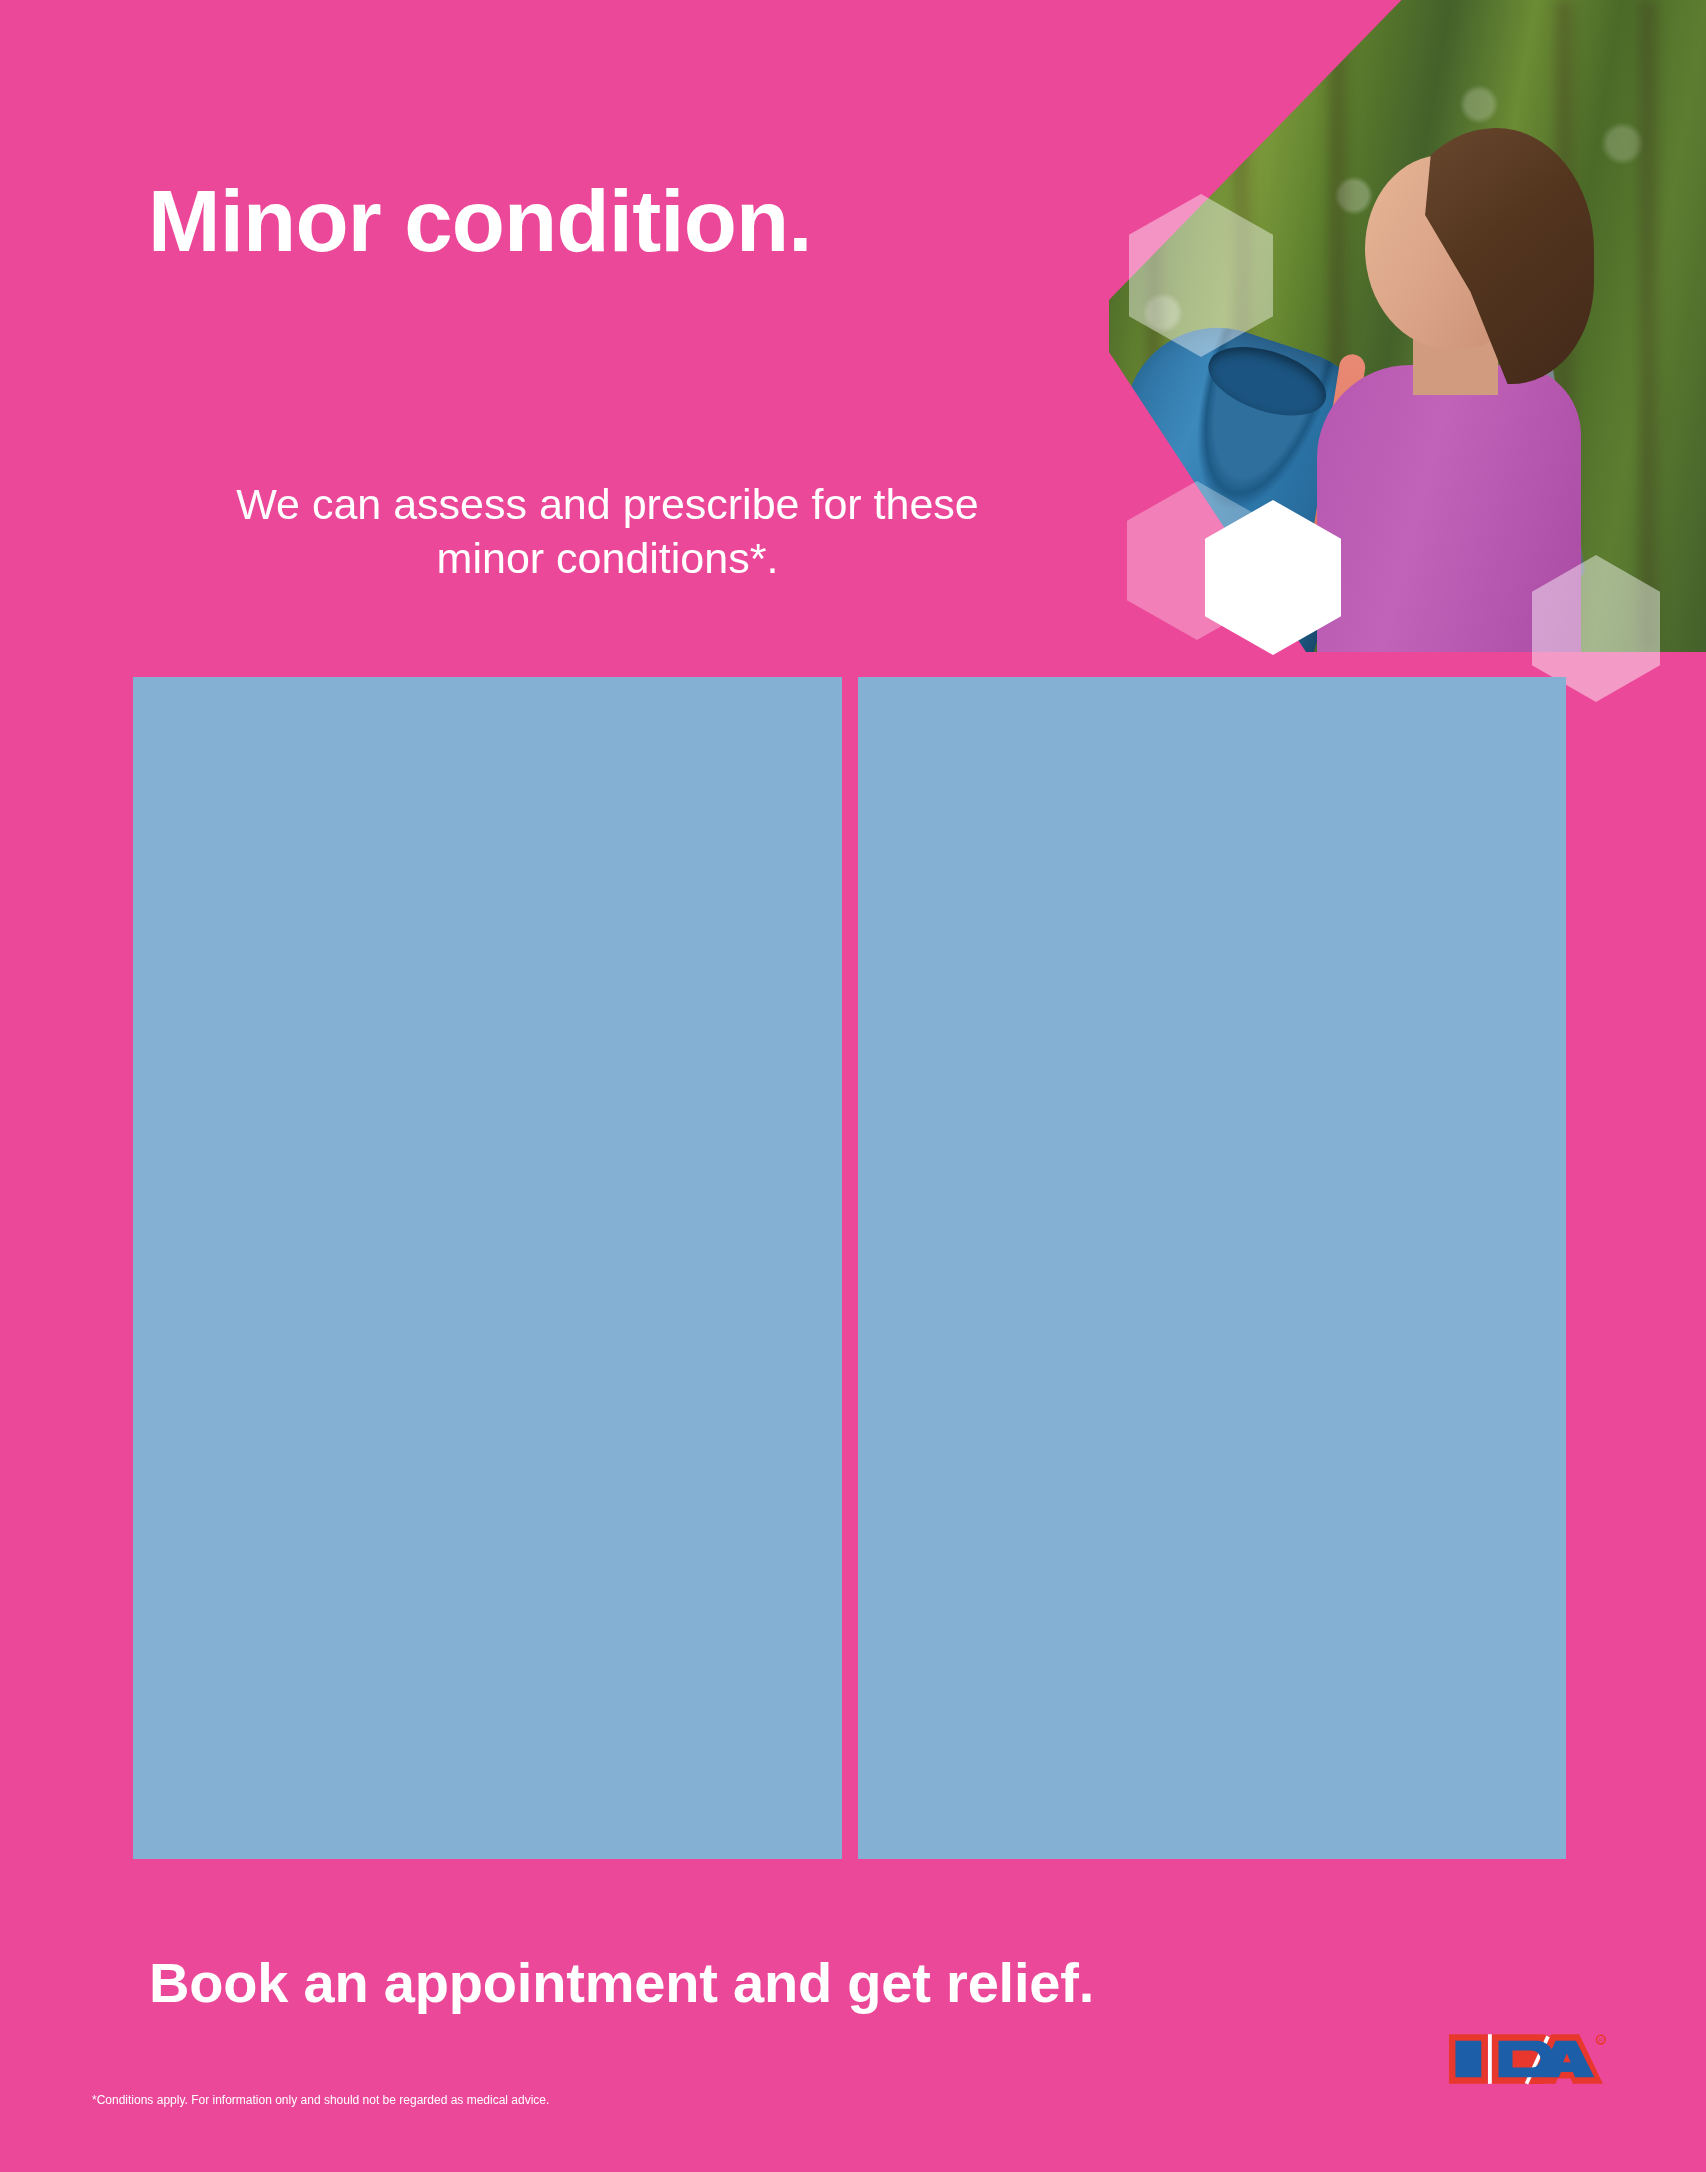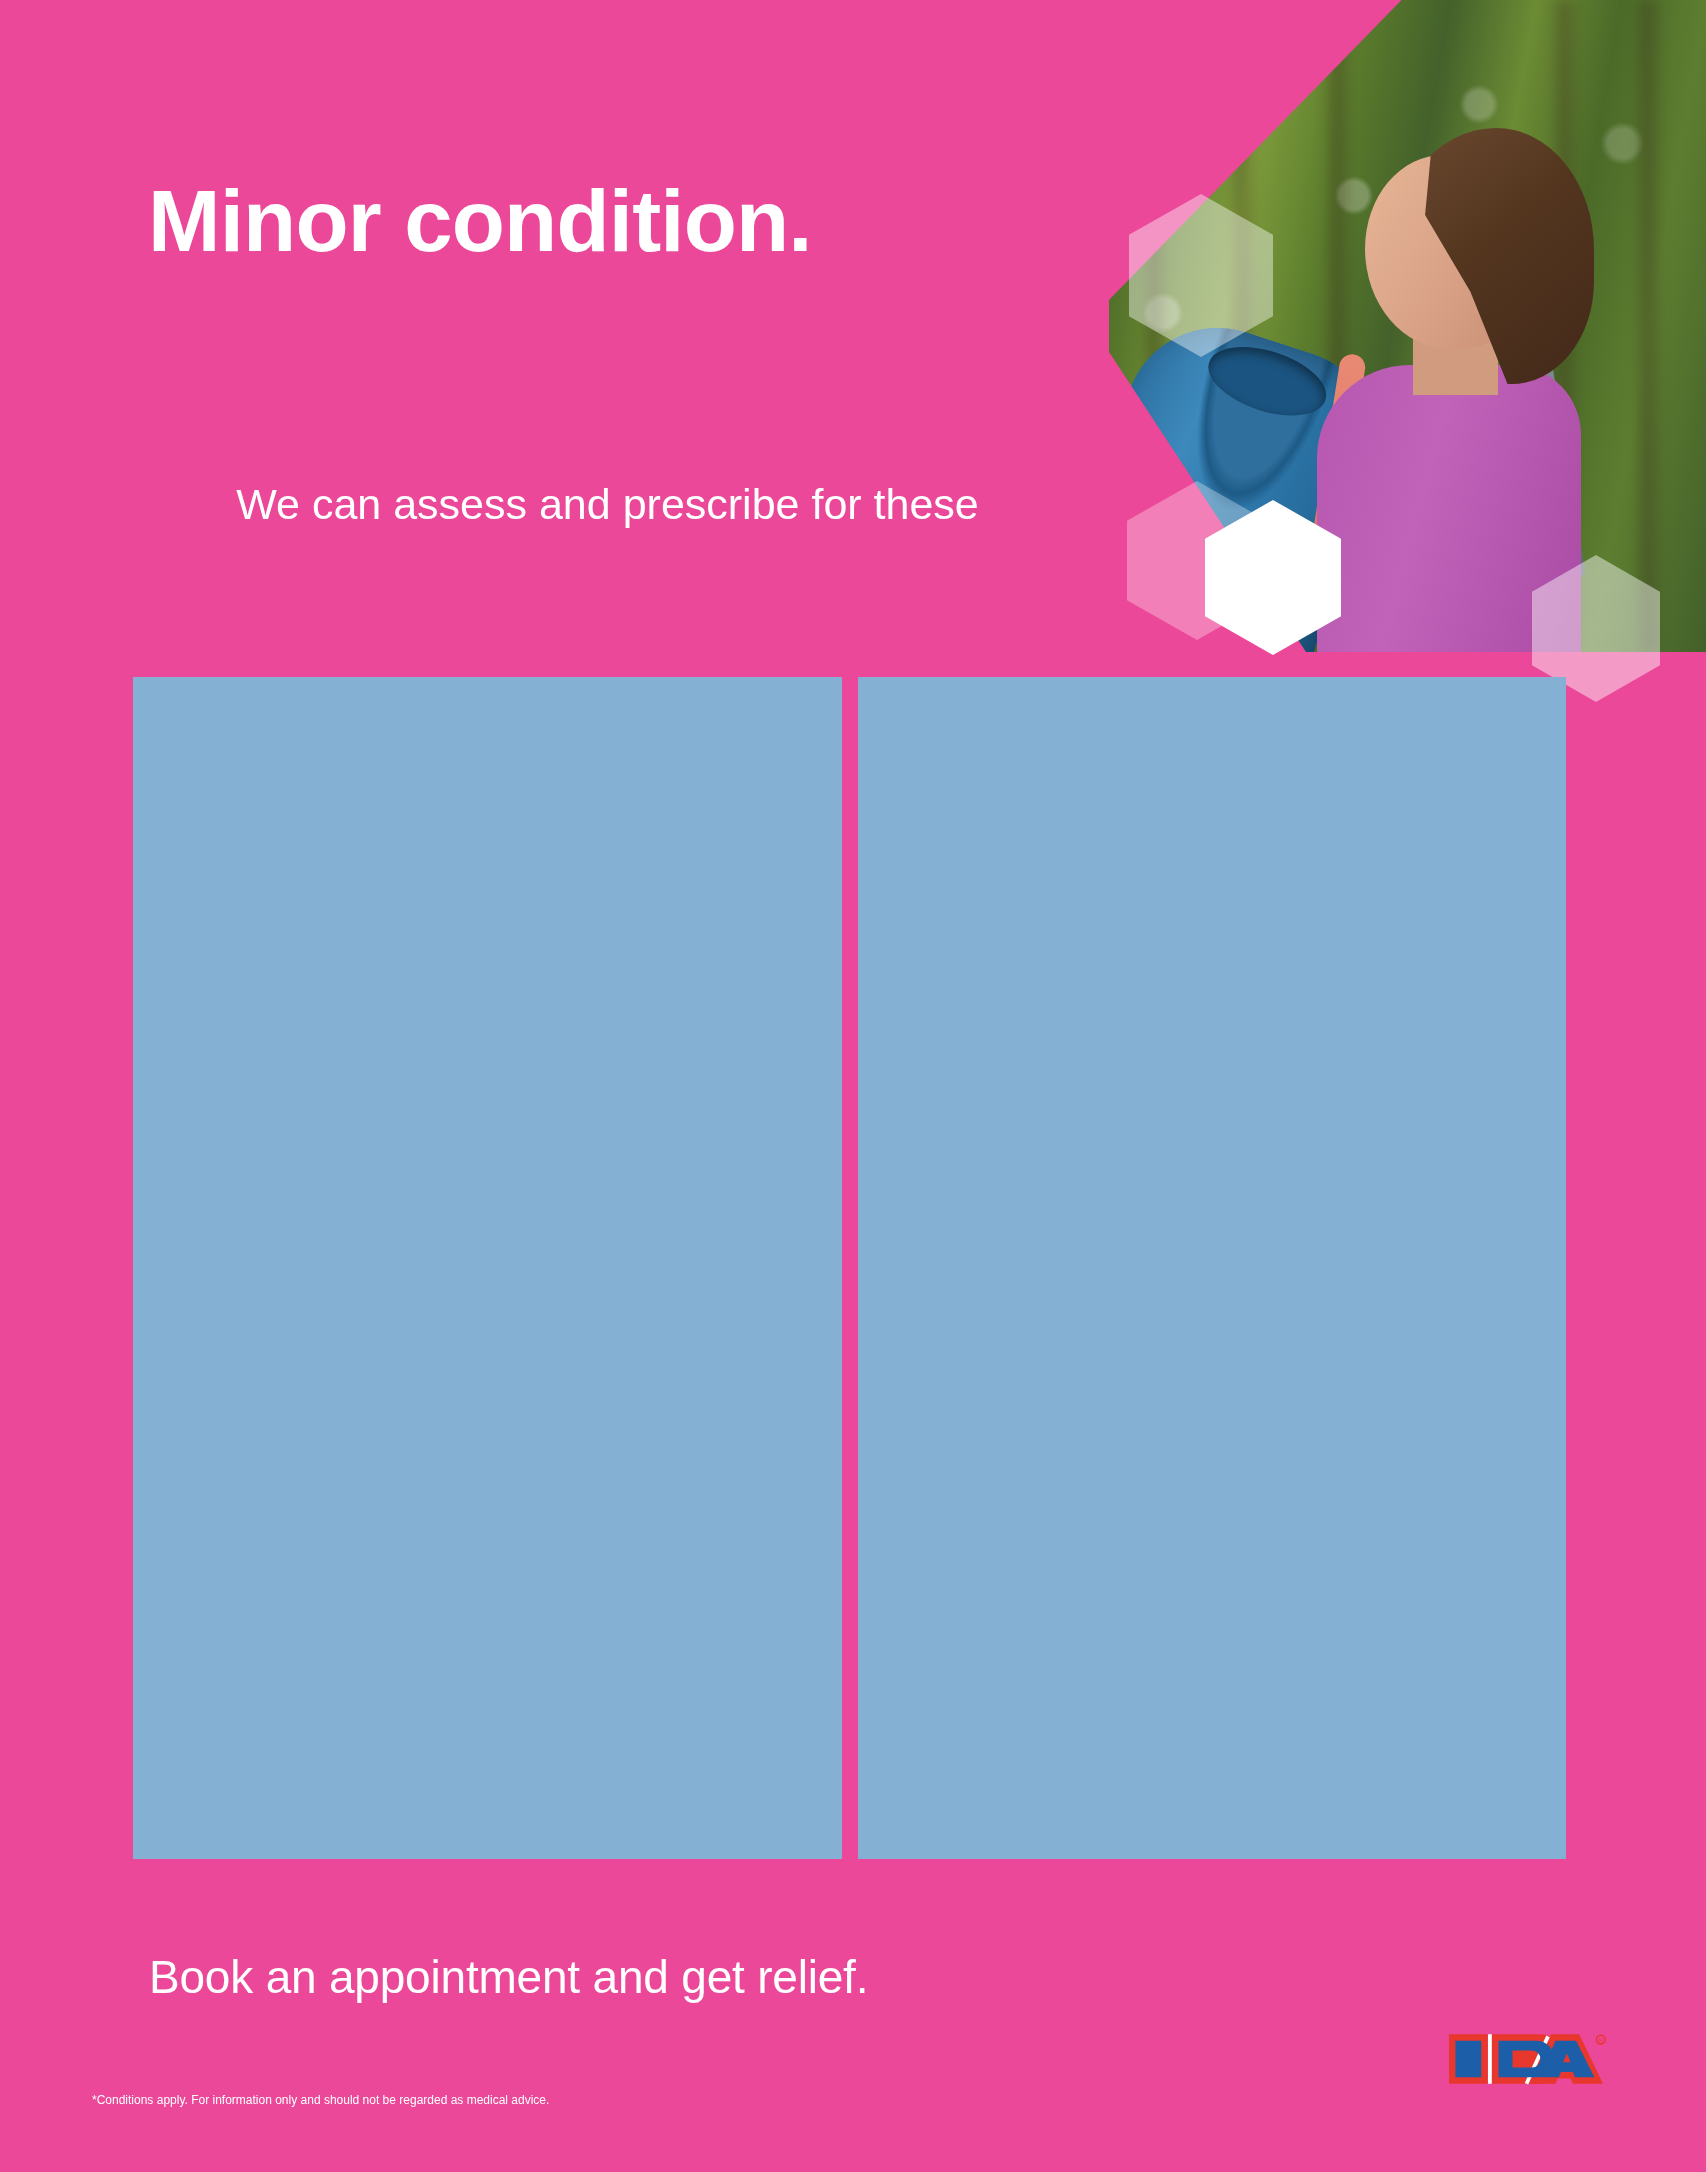--- a/index.html
+++ b/index.html
@@ -151,22 +151,22 @@
     top:677px;
     height:1182px;
   }
   .panel-left  { left:133px;  width:709px; }
   .panel-right { left:858px; width:708px; }
 
   
   .cta {
     position:absolute; left:149px; top:1950px;
     color:#ffffff;
-    font-size:46px;
-    font-weight:normal;
+    font-size:56px;
+    font-weight:bold;
     letter-spacing:-0.2px;
   }
   .legal {
     position:absolute; left:92px; top:2093px;
     color:#ffffff;
     font-size:12px;
     font-weight:normal;
   }
 
   
@@ -197,20 +197,21 @@
   <div class="hex hex-b"></div>
   <div class="hex hex-white"></div>
   <div class="hex hex-d"></div>
 
   <div class="headline">
     <span class="l1">Minor condition.</span>
   </div>
 
   <div class="subhead">
     <span>We can assess and prescribe for these</span><br>
+    <span>minor conditions*.</span>
   </div>
 
   <div class="panel panel-left">
     <span></span>
   </div>
   <div class="panel panel-right">
     <span></span>
   </div>
 
   <div class="cta">Book an appointment and get relief.</div>

